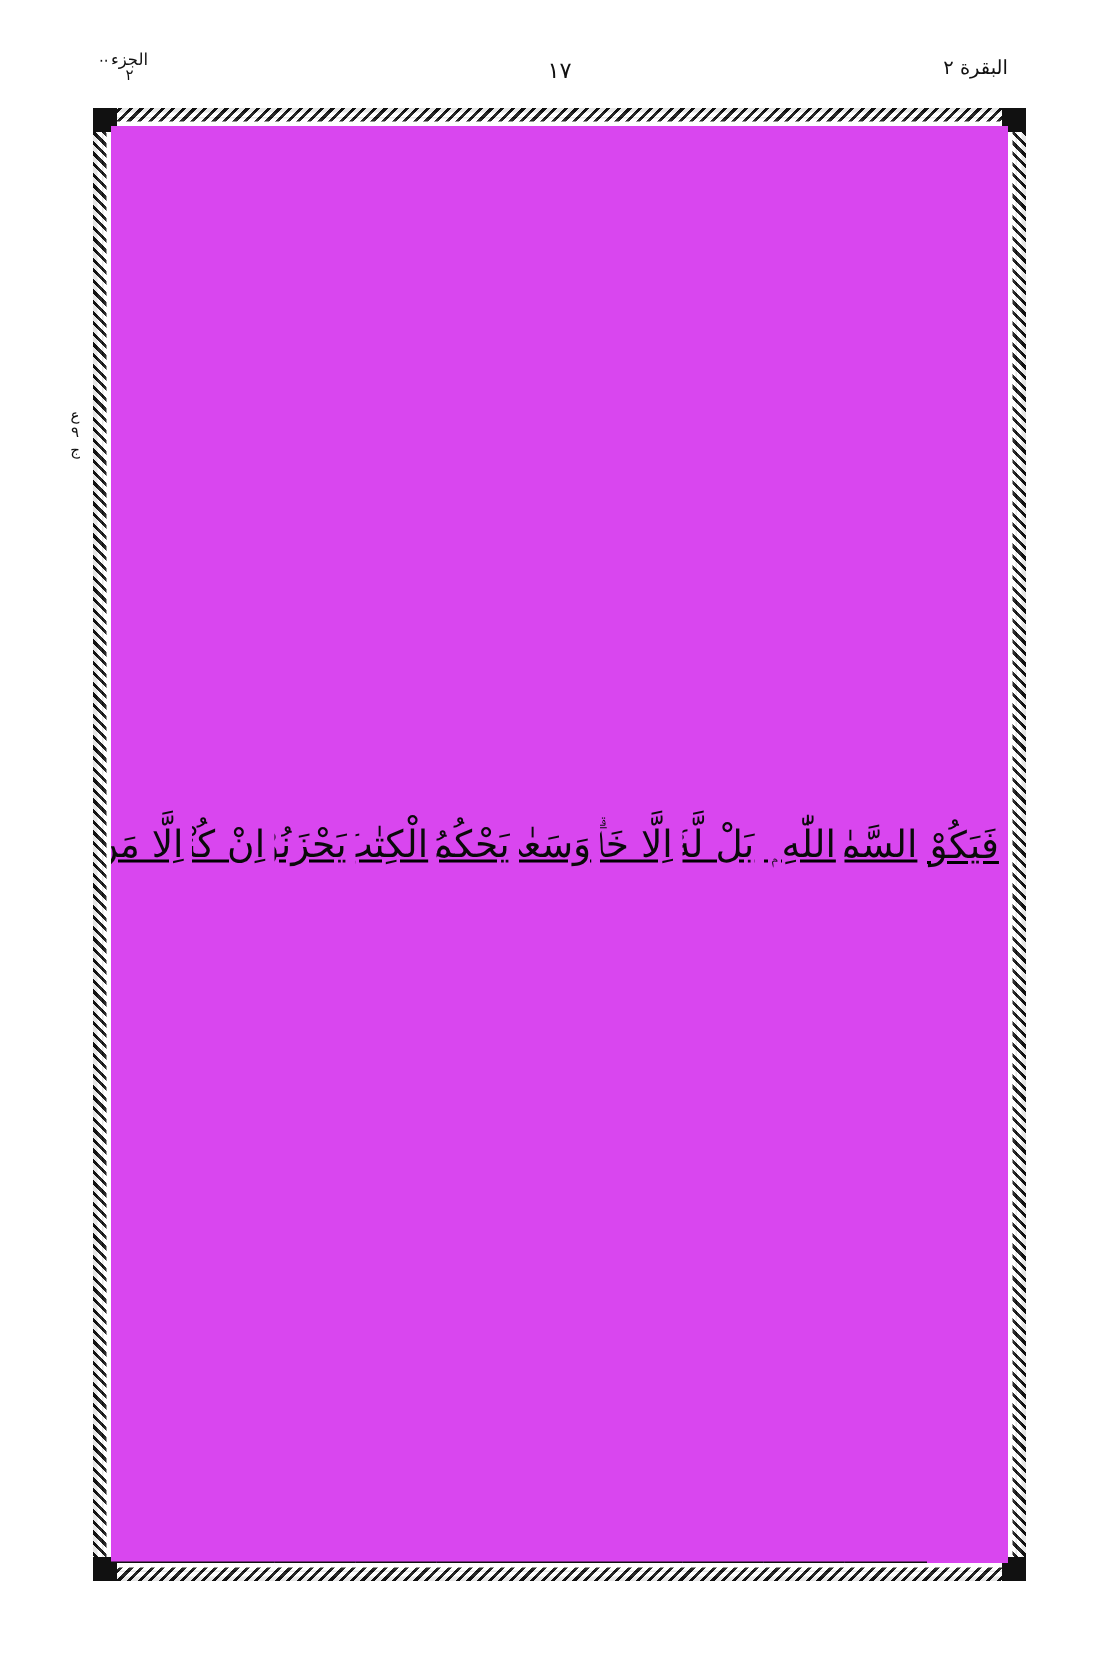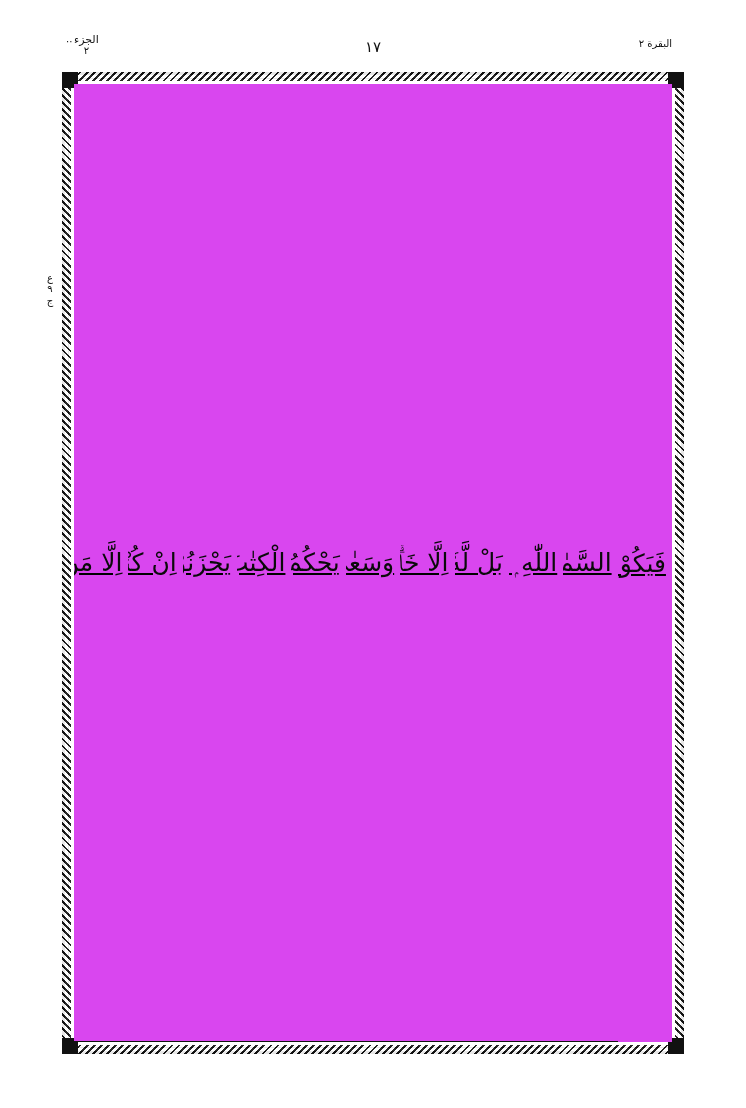--- a/index.html
+++ b/index.html
@@ -28,21 +28,21 @@
     left: 60px;
     width: 626px;
     height: 26px;
     direction: rtl;
   }
   .header-surah {
     position: absolute;
     right: 14px;
     top: 0px;
     font-family: "DejaVu Sans", sans-serif;
-    font-size: 10px;
+    font-size: 13px;
     color: #111;
     letter-spacing: 0px;
     white-space: nowrap;
   }
   .header-page {
     position: absolute;
     left: 50%;
     transform: translateX(-50%);
     top: 0px;
     font-family: Liberation Serif, serif;

